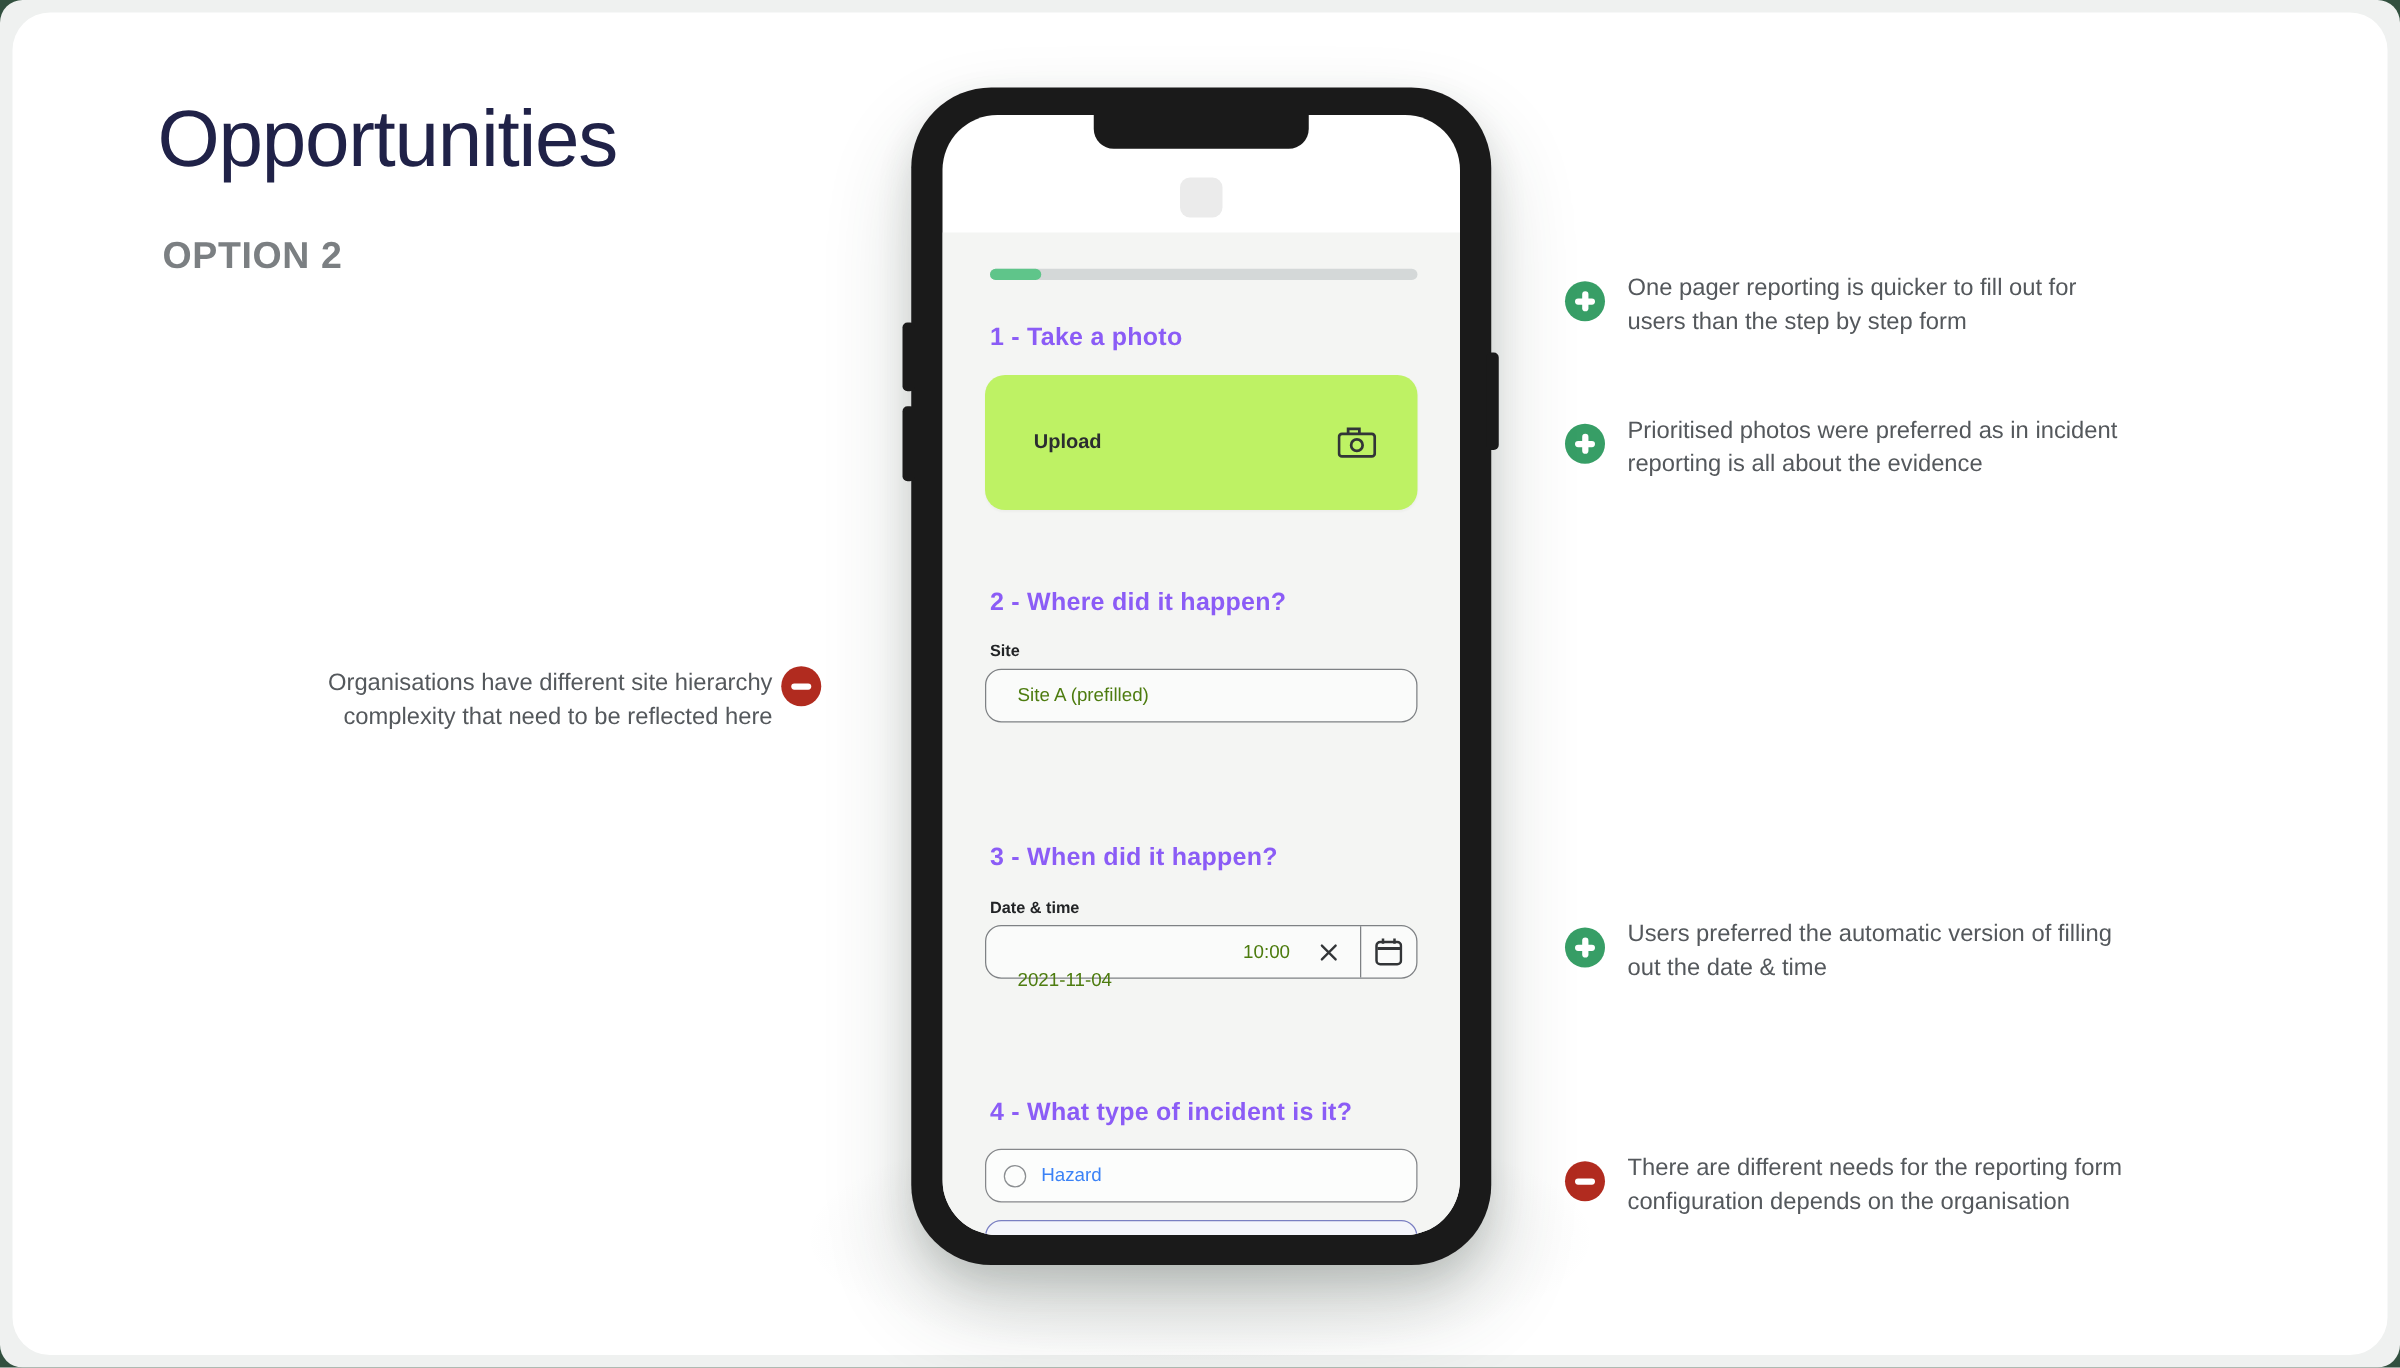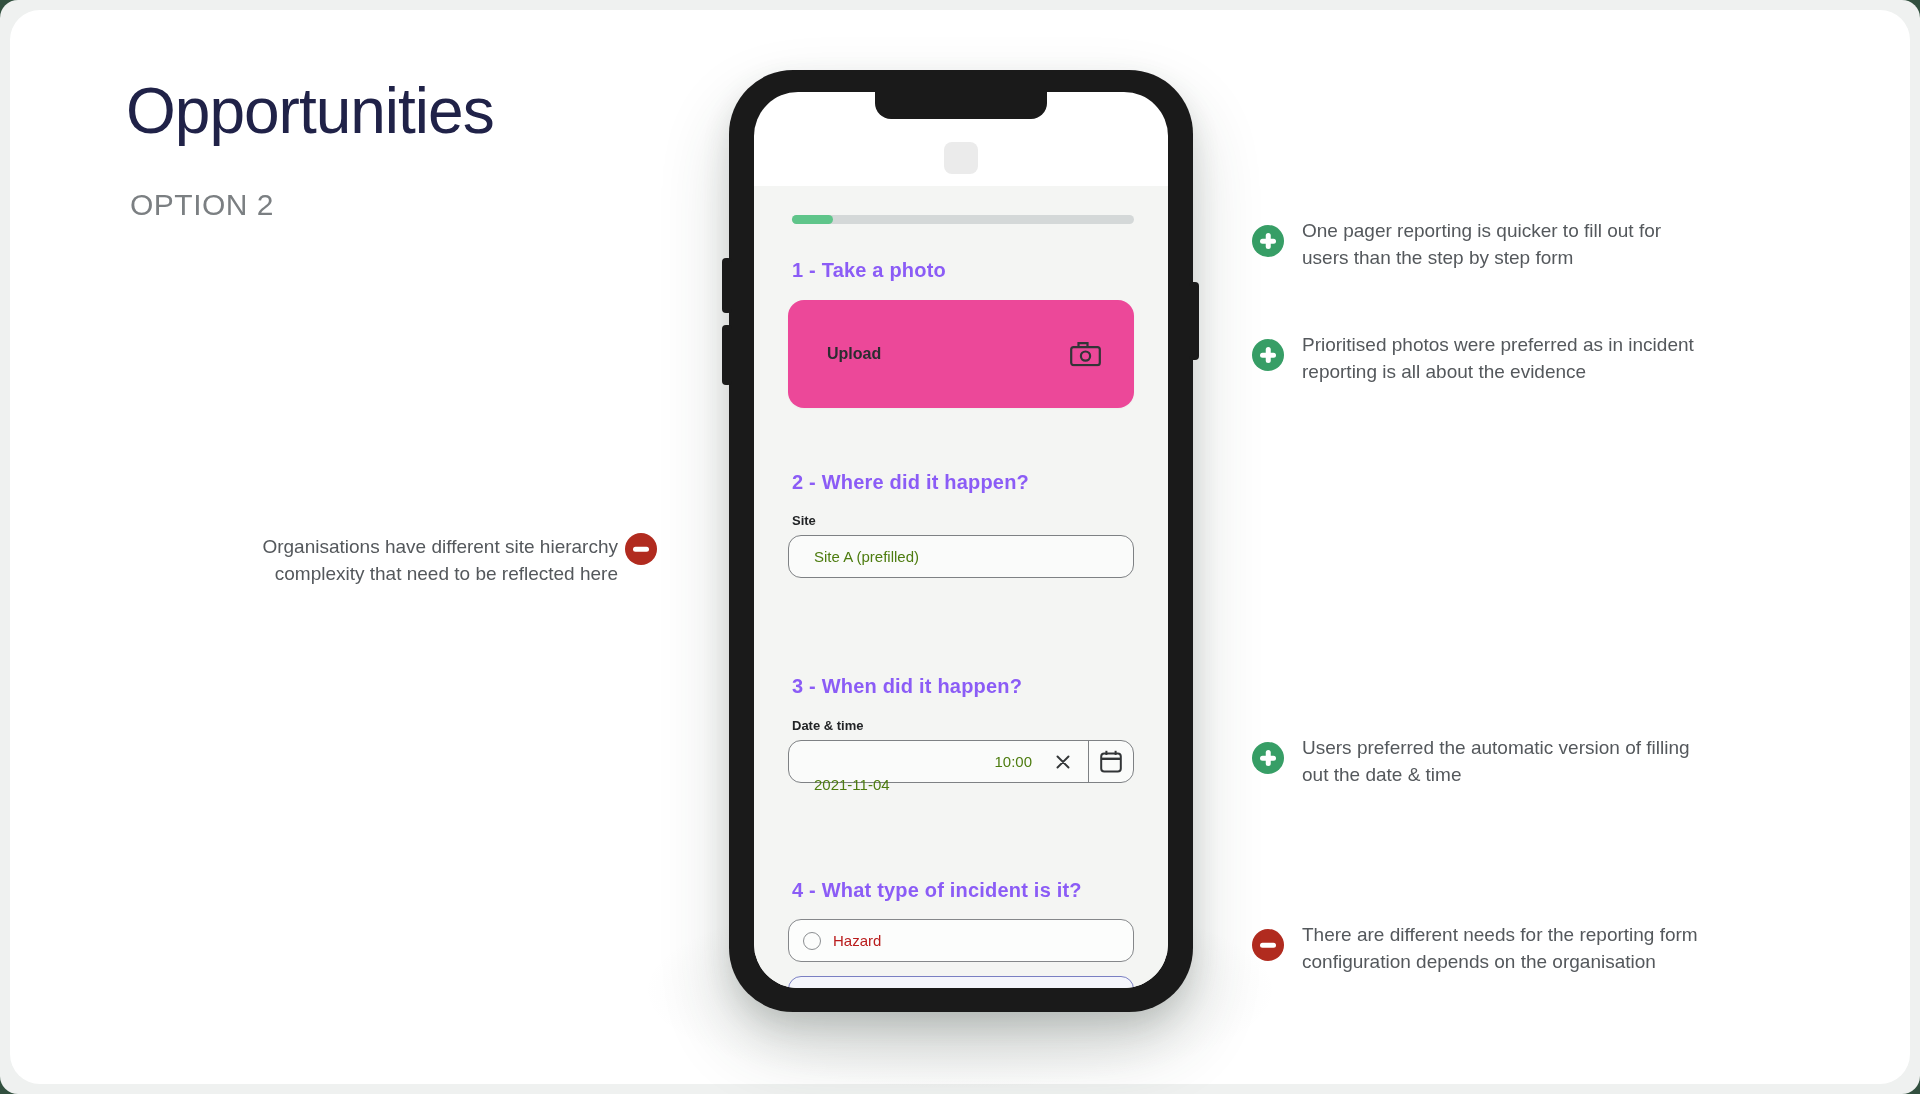--- a/index.html
+++ b/index.html
@@ -7,21 +7,21 @@
   body { background:#32503f; font-family:"Liberation Sans","DejaVu Sans",sans-serif; position:relative; }
 
   .ring  { position:absolute; inset:0; background:#eff1f0; border-radius:18px; }
   .card  { position:absolute; inset:10px; background:#ffffff; border-radius:30px; }
   .stage { position:absolute; inset:0;border-radius:26px; }
 
   
   .title { position:absolute; left:126px; top:74px; font-size:64px; font-weight:500;
            color:#202248; letter-spacing:-1px; }
   .subtitle { position:absolute; left:130px; top:188px; font-size:30px; color:#7b7f82;
-              letter-spacing:.5px; }
+              letter-spacing:.5px;font-weight:bold; }
 
   .ann-text { font-size:19px; line-height:27px; color:#54585c; white-space:pre-line; }
 
   .ann-left-text { position:absolute; left:178px; top:533px; width:440px; text-align:right; }
   .ann-left-badge { position:absolute; left:625px; top:533px; }
 
   
   .ann-row { position:absolute; left:1252px; display:flex; gap:18px; align-items:flex-start; width:600px; }
   .ann-row .badge { margin-top:8px; flex:0 0 auto; }
 
@@ -62,21 +62,21 @@
   .ph-h { font-size:20px; font-weight:700; color:#8b5cf6; line-height:28px; letter-spacing:.2px; }
   .h1 { top:70px;  left:38px; }
   .h2 { top:282px; left:38px; }
   .h3 { top:486px; left:38px; }
   .h4 { top:690px; left:38px; }
 
   .field-label { font-size:13px; font-weight:700; color:#222426; }
   .lbl-site { top:327px; left:38px; }
   .lbl-dt   { top:532px; left:38px; }
 
-  .upload-card { top:114px; left:34px; width:346px; height:108px; background:#ec4899;
+  .upload-card { top:114px; left:34px; width:346px; height:108px; background:#bef264;
                  border-radius:16px; display:flex; align-items:center;
                  box-shadow:0 1px 2px rgba(0,0,0,.03); cursor:pointer; }
   .upload-label { margin-left:39px; font-size:16px; font-weight:700; color:#2b2d30; }
   .upload-card svg { position:absolute; right:33px; top:50%; transform:translateY(-50%); }
 
   .input-box { left:34px; width:346px; height:43px; border:1px solid #7e8184; border-radius:13px;
                background:#fafbfa; display:flex; align-items:center; }
   .in-site { top:349px; padding-left:25px; }
   .in-dt   { top:554px; padding:0; }
   .input-value { font-size:15px; color:#4d7c0f; }
@@ -87,21 +87,21 @@
   .dt-time { flex:0 0 auto; margin-right:20px; }
   .dt-clear { flex:0 0 auto; width:22px; height:22px; display:flex; align-items:center;
               justify-content:center; cursor:pointer; }
   .dt-cal { flex:0 0 45px; height:100%; border-left:1px solid #7e8184; display:flex;
             align-items:center; justify-content:center; cursor:pointer; }
 
   .option { left:34px; width:346px; height:43px; border:1px solid #85878a; border-radius:13px;
             background:#fcfdfc; display:flex; align-items:center; padding-left:14px; cursor:pointer; }
   .opt-1 { top:733px; }
   .radio { width:18px; height:18px; border:1.5px solid #8b8e91; border-radius:50%; background:transparent; }
-  .opt-label { margin-left:12px; font-size:15px; color:#b91c1c; }
+  .opt-label { margin-left:12px; font-size:15px; color:#3b82f6; }
   .opt-2 { top:790px; left:34px; width:346px; height:43px; border:1.5px solid #7a7fc2;
            border-radius:13px; background:#f4f5fb; }
 
   
   .r1 { top:217px; } .r2 { top:331px; } .r3 { top:734px; } .r4 { top:921px; }
 </style>
 </head>
 <body>
 
 <div class="ring"></div>

